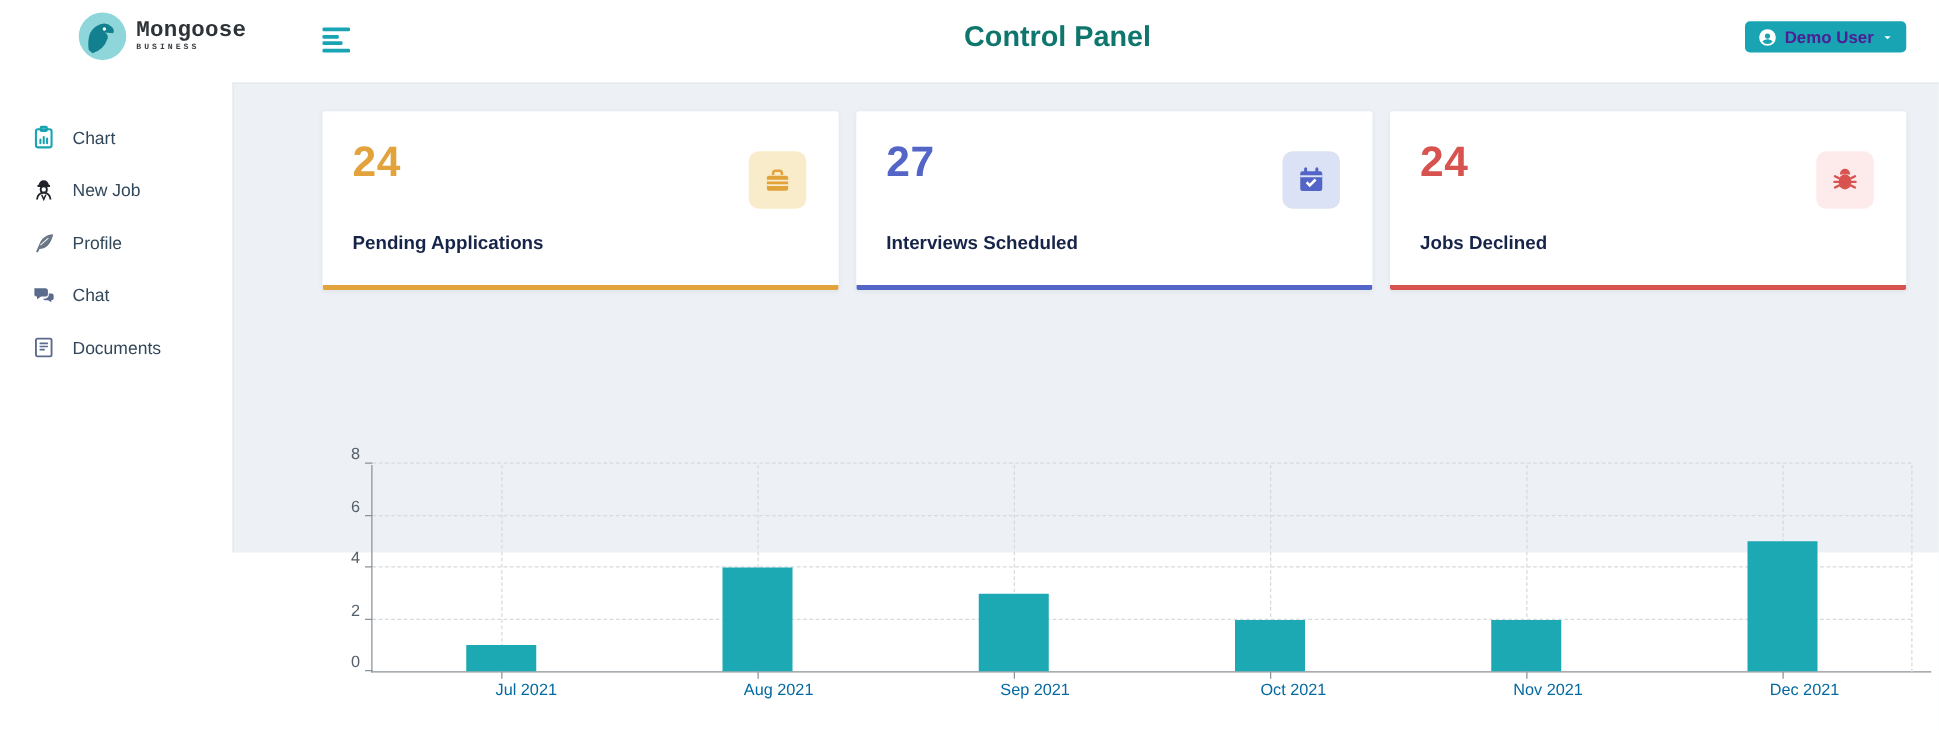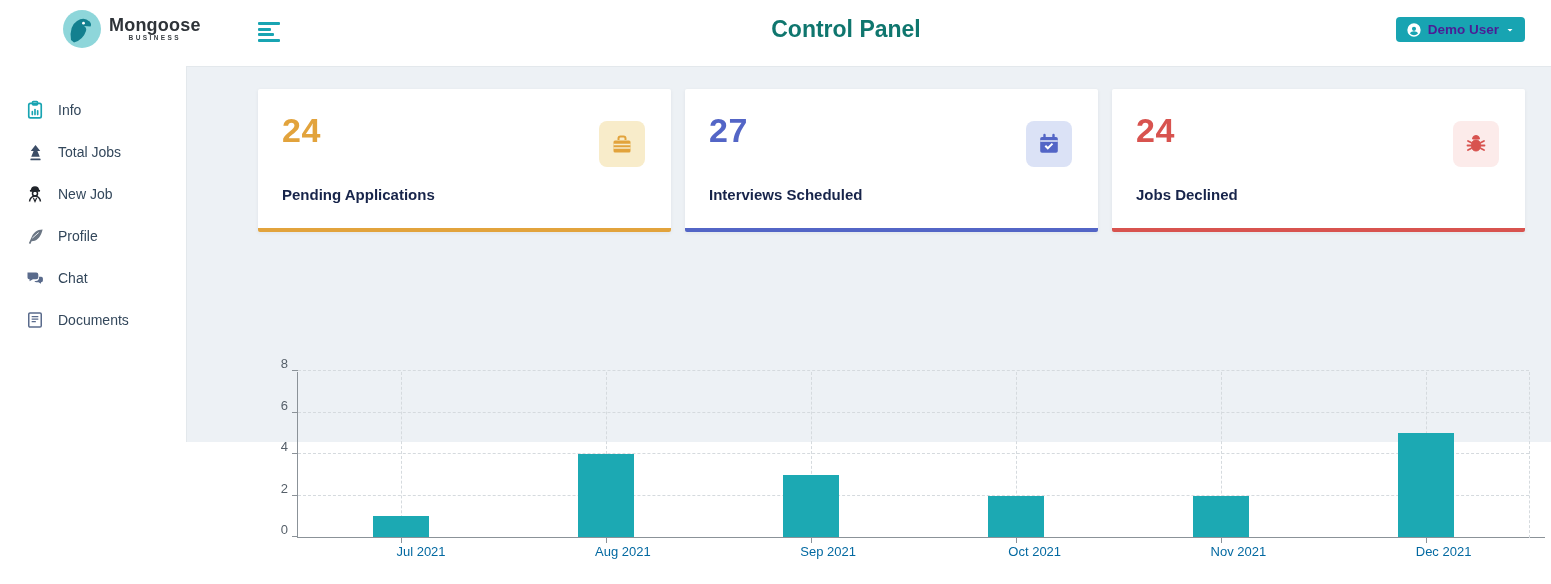--- a/index.html
+++ b/index.html
@@ -7,21 +7,21 @@
   body {
     font-family:"Liberation Sans", sans-serif;
     background:#ffffff;
     position:relative;
     overflow:hidden;
     color:#1b2a4e;
   }
   
   .header { position:absolute; top:0; left:0; width:1551px; height:66px; background:#fff; }
   .logo { position:absolute; left:62px; top:9px; display:flex; align-items:center; gap:7px; cursor:pointer; }
-  .logo-text { display:flex; flex-direction:column; align-items:center; line-height:1; }
+  .logo-text { display:flex; flex-direction:column; align-items:flex-start; line-height:1;font-family:Liberation Mono, monospace; }
   .brand { font-size:18px; font-weight:bold; color:#2e3338; letter-spacing:.2px; }
   .brand-sub { font-size:6.5px; font-weight:bold; color:#3a3f44; letter-spacing:2.4px; margin-top:1px; }
   .hamburger { position:absolute; left:258px; top:19px; width:24px; height:26px; cursor:pointer; display:flex; flex-direction:column; justify-content:center; gap:2.5px; }
   .hamburger span { height:3px; background:#18a4b2; border-radius:1px; display:block; }
   .hamburger span:nth-child(1){ width:22px; }
   .hamburger span:nth-child(2){ width:13px; }
   .hamburger span:nth-child(3){ width:16px; }
   .hamburger span:nth-child(4){ width:22px; }
   .page-title { position:absolute; left:846px; top:16px; transform:translateX(-50%); font-size:23px; font-weight:bold; color:#0f766e; white-space:nowrap; }
   .user-btn { position:absolute; right:26px; top:17px; height:25px; background:#18a4b2; color:#4c1d95; border:none; border-radius:4px; display:flex; align-items:center; gap:6px; padding:0 10px; font-size:13.5px; font-weight:bold; font-family:inherit; cursor:pointer; }
@@ -93,30 +93,21 @@
 
 <div class="sidebar">
   <div class="side-item">
     <span class="s-ico">
       <svg width="20" height="20" viewBox="0 0 24 24" stroke="#18a4b2" fill="none" stroke-width="2">
         <rect x="4.5" y="4" width="15" height="17.5" rx="2"></rect>
         <rect x="9" y="1.8" width="6" height="4" rx="1"></rect>
         <path d="M8.8 17.5v-3.5M12 17.5v-6M15.2 17.5v-4.5" stroke-linecap="round"></path>
       </svg>
     </span>
-    <span class="s-label">Info</span>
-  </div>
-  <div class="side-item">
-    <span class="s-ico">
-      <svg width="19" height="19" viewBox="0 0 24 24" fill="#3b4d66">
-        <path d="M12 2.5l6 7.5h-3.6l3 7.5H6.6l3-7.5H6z"></path>
-        <rect x="5.5" y="19.5" width="13" height="2.4" rx="1.2"></rect>
-      </svg>
-    </span>
-    <span class="s-label">Total Jobs</span>
+    <span class="s-label">Chart</span>
   </div>
   <div class="side-item">
     <span class="s-ico">
       <svg width="20" height="20" viewBox="0 0 24 24" fill="none" stroke="#20242a" stroke-width="1.8">
         <path d="M8 7.5a4 4 0 0 1 8 0" fill="#20242a"></path>
         <rect x="5.8" y="7" width="12.4" height="2.2" rx="1.1" fill="#20242a" stroke="none"></rect>
         <circle cx="12" cy="11.5" r="3"></circle>
         <path d="M5.5 21a6.5 6.5 0 0 1 13 0"></path>
         <path d="M10 16.5l2 4.5 2-4.5" stroke-width="1.4"></path>
       </svg>

